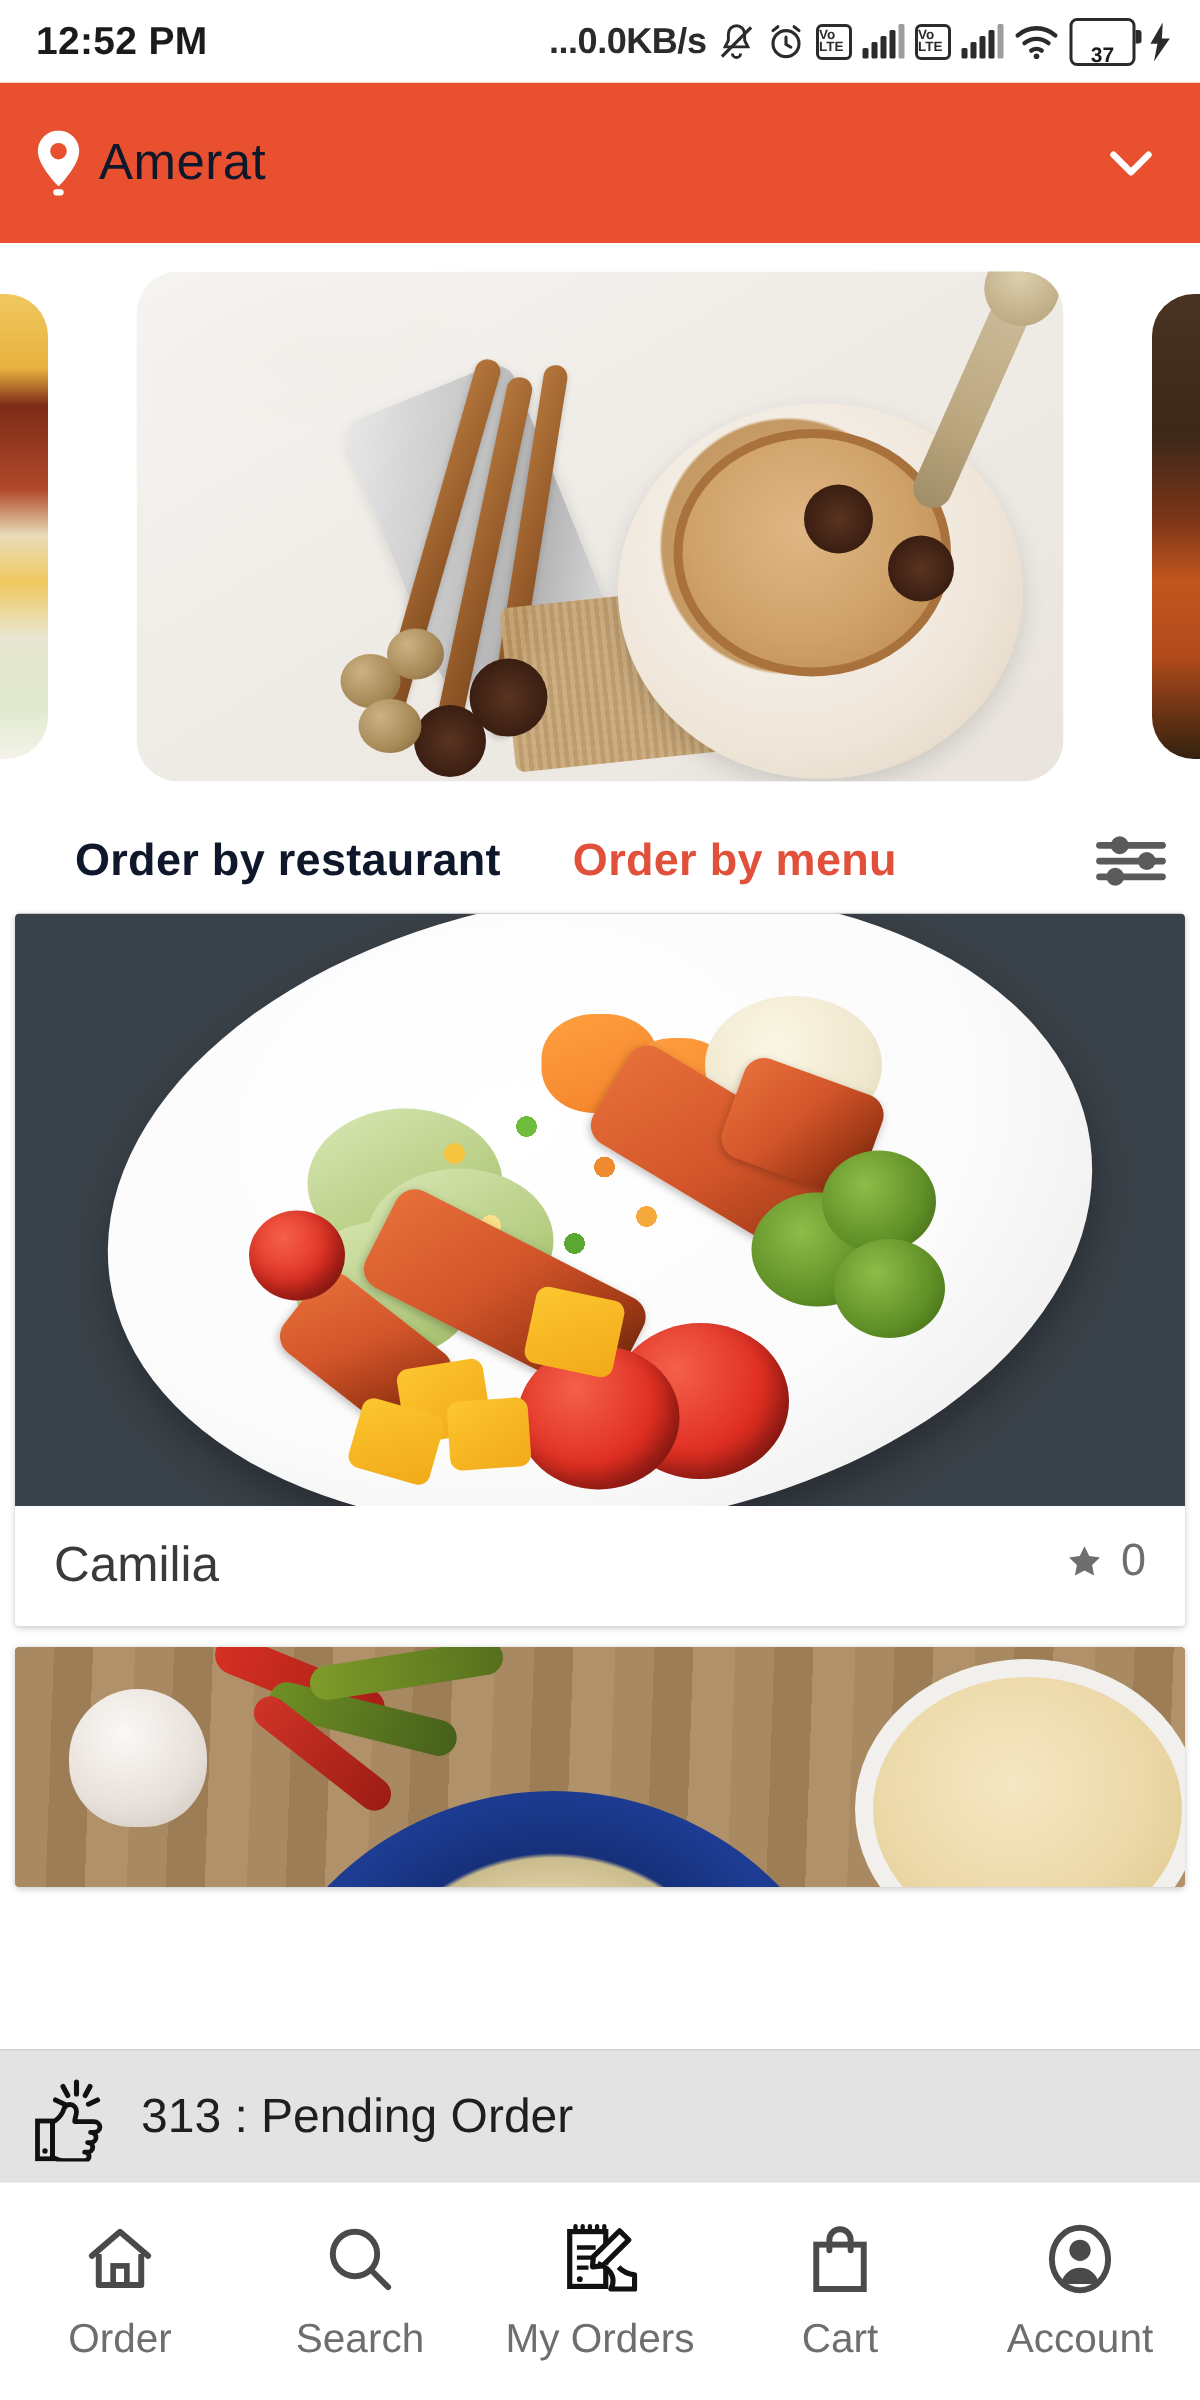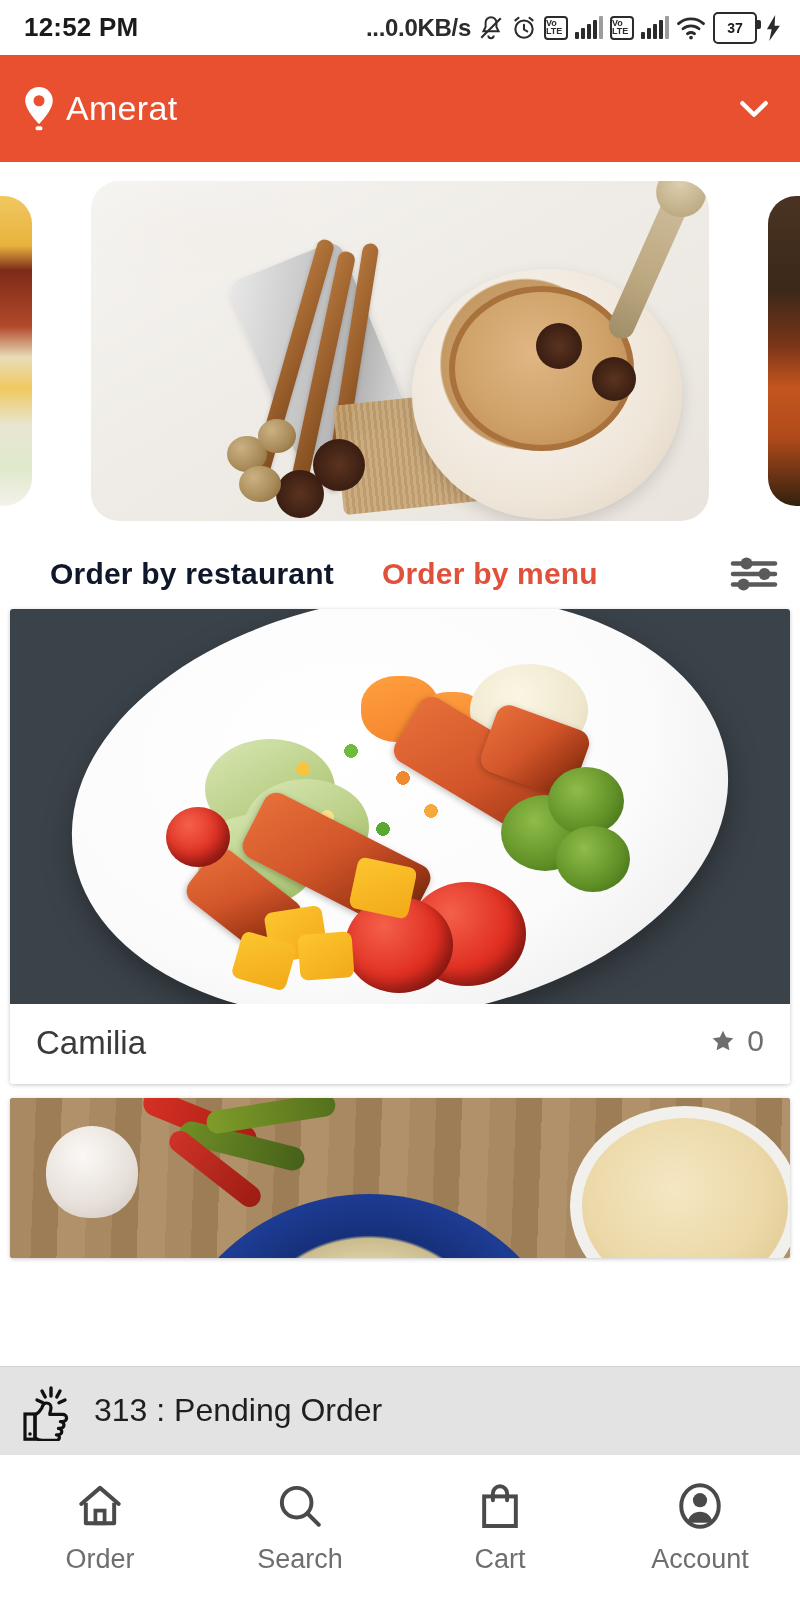--- a/index.html
+++ b/index.html
@@ -42,21 +42,21 @@
   .volte-badge span:nth-child(2){font-size:9px;}
   .bars{ display:flex; align-items:flex-end; gap:2px; height:22px; }
   .bars i{ display:block; width:4px; background:#2b2b2b; border-radius:1px;}
   .bars i:nth-child(1){height:7px;}
   .bars i:nth-child(2){height:11px;}
   .bars i:nth-child(3){height:15px;}
   .bars i:nth-child(4){height:19px;}
   .bars i:nth-child(5){height:23px;background:#9d9d9d;}
   .battery{
     width:44px;height:23px;border:2.5px solid #2b2b2b;border-radius:5px;
-    position:relative;display:flex;align-items:center;padding:14px;
+    position:relative;display:flex;padding:14px;
   }
   .battery:after{
     content:"";position:absolute;right:-6px;top:6px;width:4px;height:9px;
     background:#2b2b2b;border-radius:0 2px 2px 0;
   }
   .battery-fill{
     background:#37c13b;height:100%;width:58%;border-radius:2px;
     display:flex;align-items:center;justify-content:center;
   }
   .battery-pct{
@@ -66,21 +66,21 @@
 
   
   #location-header{
     height:107px;width:100%;
     background:#e9502f;
     display:flex;align-items:center;
     padding:0 26px 0 22px;
   }
   #pin-icon{ width:34px;height:44px;flex:0 0 auto; }
   #location-name{
-    color:#ffffff;font-size:34px;margin-left:10px;letter-spacing:.3px;
+    color:#0f172a;font-size:34px;margin-left:10px;letter-spacing:.3px;
   }
   #location-chevron{ margin-left:auto; width:40px;height:40px; }
 
   
   #carousel{
     height:377px;width:100%;
     background:#ffffff;
     position:relative;
     display:flex;align-items:center;justify-content:center;
     overflow:hidden;
@@ -476,20 +476,35 @@
   <div class="nav-item">
     <span class="nav-icon">
       <svg width="50" height="50" viewBox="0 0 24 24">
           <circle cx="10.4" cy="10.4" r="7.1" fill="none" stroke="#4a4a4a" stroke-width="1.9"></circle>
           <line x1="15.6" y1="15.6" x2="21" y2="21" stroke="#4a4a4a" stroke-width="1.9" stroke-linecap="round"></line>
         </svg>
     </span>
     <span class="nav-label">Search</span>
   </div>
 
+  <div class="nav-item">
+    <span class="nav-icon">
+      <svg width="50" height="50" viewBox="0 0 26 26">
+        <rect x="2.5" y="3.5" width="12.5" height="19" fill="none" stroke="#111" stroke-width="1.8"></rect>
+        <path d="M4.5 3.5V1.6M7 3.5V1.6M9.5 3.5V1.6M12 3.5V1.6M14.5 3.5V1.6" stroke="#111" stroke-width="1.5" stroke-linecap="round"></path>
+        <line x1="5" y1="9" x2="11.5" y2="9" stroke="#111" stroke-width="1.5"></line>
+        <line x1="5" y1="12.5" x2="11.5" y2="12.5" stroke="#111" stroke-width="1.5"></line>
+        <line x1="5" y1="16" x2="9" y2="16" stroke="#111" stroke-width="1.5"></line>
+        <circle cx="6" cy="20" r="1" fill="#111"></circle>
+        <path d="M19.8 3.2l3.2 3.2-9.1 9-3.5.3.3-3.5z" fill="#fff" stroke="#111" stroke-width="1.8" stroke-linejoin="round"></path>
+        <path d="M12.2 14.5c2.3.9 4.4 2.6 5 4.3.6 1.7.2 3.4-.4 4.6h8.2v-4.9c-2-.2-4.2-1.3-5.6-2.7" fill="#fff" stroke="#111" stroke-width="1.8" stroke-linejoin="round"></path>
+      </svg>
+    </span>
+    <span class="nav-label">My Orders</span>
+  </div>
 
   <div class="nav-item">
     <span class="nav-icon">
       <svg width="50" height="50" viewBox="0 0 24 24">
           <rect x="4.4" y="7.4" width="15.2" height="14.2" fill="none" stroke="#4a4a4a" stroke-width="1.9"></rect>
           <path d="M8.6 9.2V5.9a3.4 3.4 0 0 1 6.8 0v3.3" fill="none" stroke="#4a4a4a" stroke-width="1.9" stroke-linecap="round"></path>
         </svg>
     </span>
     <span class="nav-label">Cart</span>
   </div>

